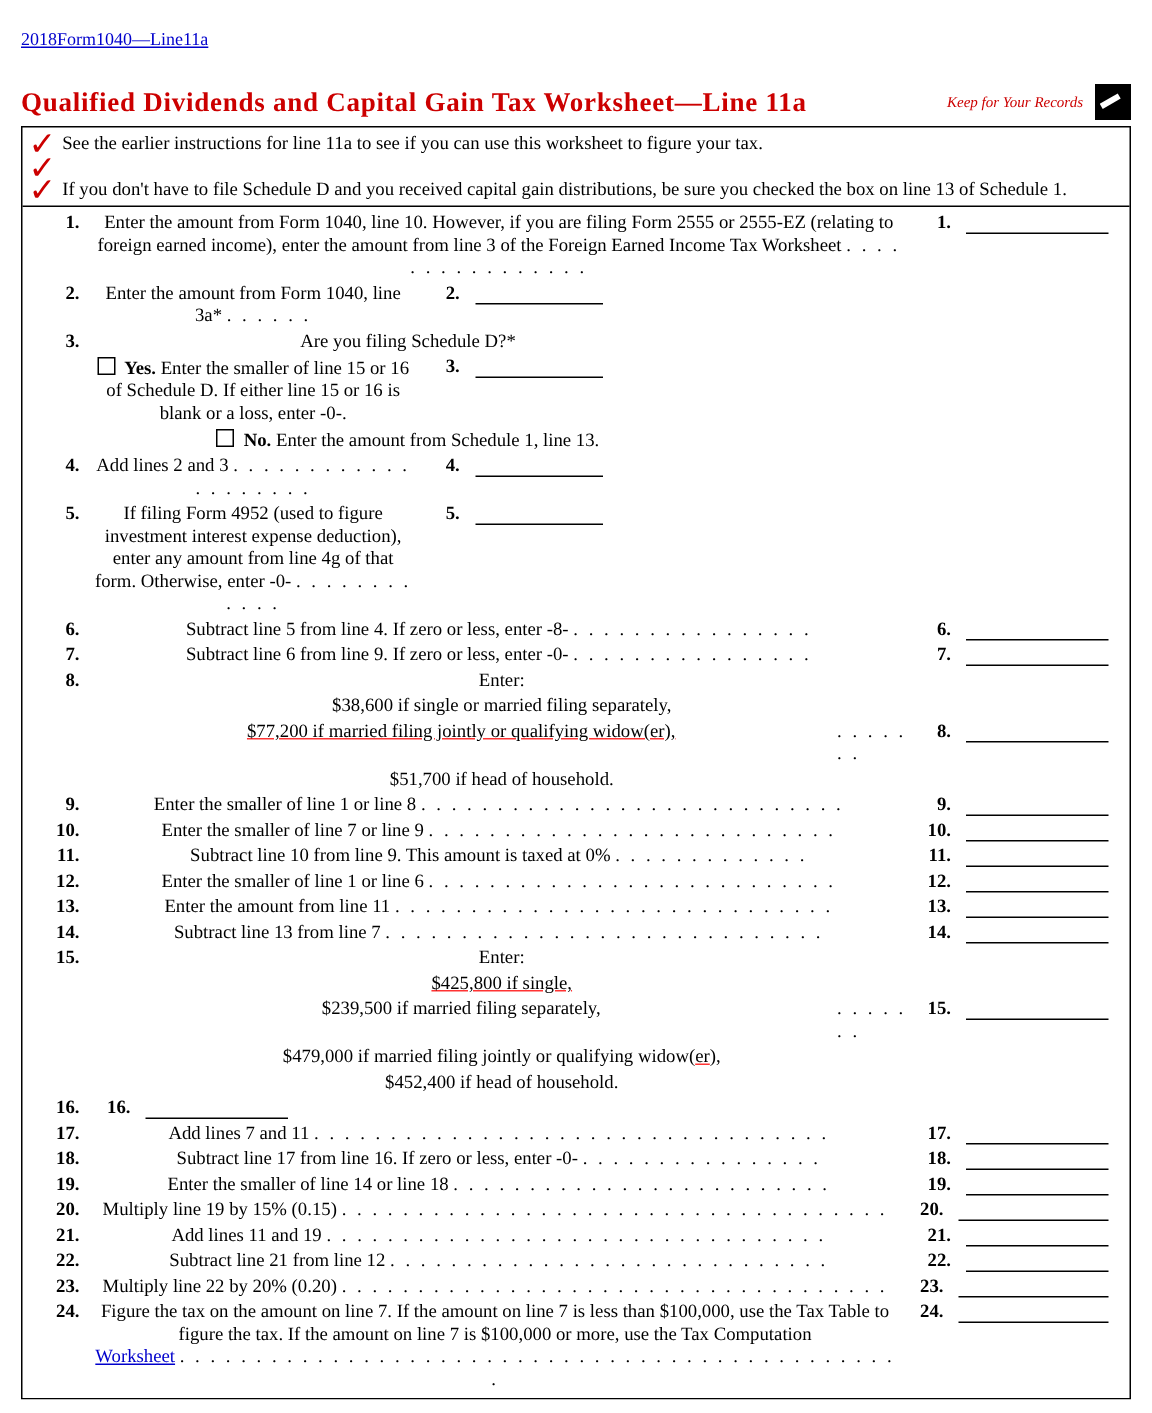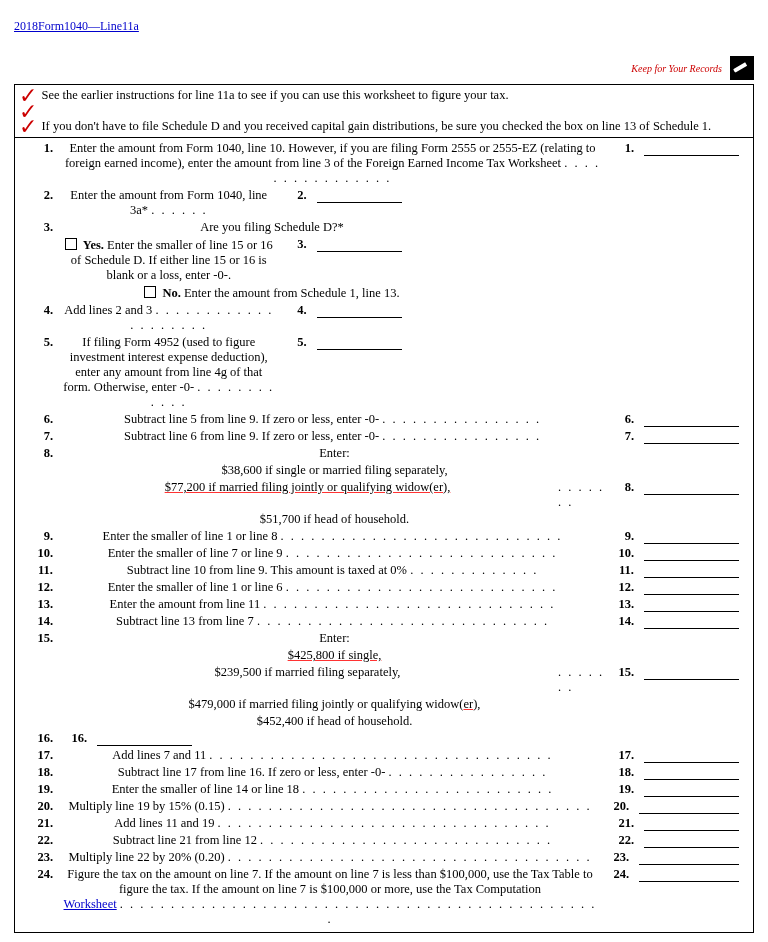--- a/index.html
+++ b/index.html
@@ -37,20 +37,21 @@
 .endpad { width:8px; flex-shrink:0;}
 </style>
 </head>
 <body>
 
 
 
 <a class="header-link" href="#">2018Form1040—Line11a</a>
 
 <div class="title-row">
+  <span class="main-title">Qualified Dividends and Capital Gain Tax Worksheet—Line 11a</span>
   <span class="keep">Keep for Your Records</span>
   <span class="pen-icon"></span>
 </div>
 
 <div class="box">
 
   <div class="before-row">
     <div class="before-right">
       <div class="check-line">
           <span class="check">✓</span>
@@ -124,21 +125,21 @@
       <div class="txt" style="max-width:330px;"><span>If filing Form 4952 (used to figure investment interest expense deduction), enter any amount from line 4g of that form. Otherwise, enter -0-</span> <span class="dots">. . . . . . . . . . . .</span></div>
       <div class="rcol1">5.</div>
         <div class="gap1"></div>
       <div class="blank wS"></div>
       <div style="flex:1"></div>
         <div style="width:130px"></div>
     </div>
 
     <div class="row">
       <div class="num">6.</div>
-      <div class="txt"><span>Subtract line 5 from line 9. If zero or less, enter -0-</span> <span class="dots">. . . . . . . . . . . . . . . .</span></div>
+      <div class="txt"><span>Subtract line 5 from line 4. If zero or less, enter -8-</span> <span class="dots">. . . . . . . . . . . . . . . .</span></div>
       <div class="rcol1">6.</div>
         <div class="gap1"></div>
       <div class="rblk"></div>
         <div class="endpad"></div>
     </div>
     <div class="row">
       <div class="num">7.</div>
       <div class="txt"><span>Subtract line 6 from line 9. If zero or less, enter -0-</span> <span class="dots">. . . . . . . . . . . . . . . .</span></div>
       <div class="rcol1">7.</div>
         <div class="gap1"></div>

